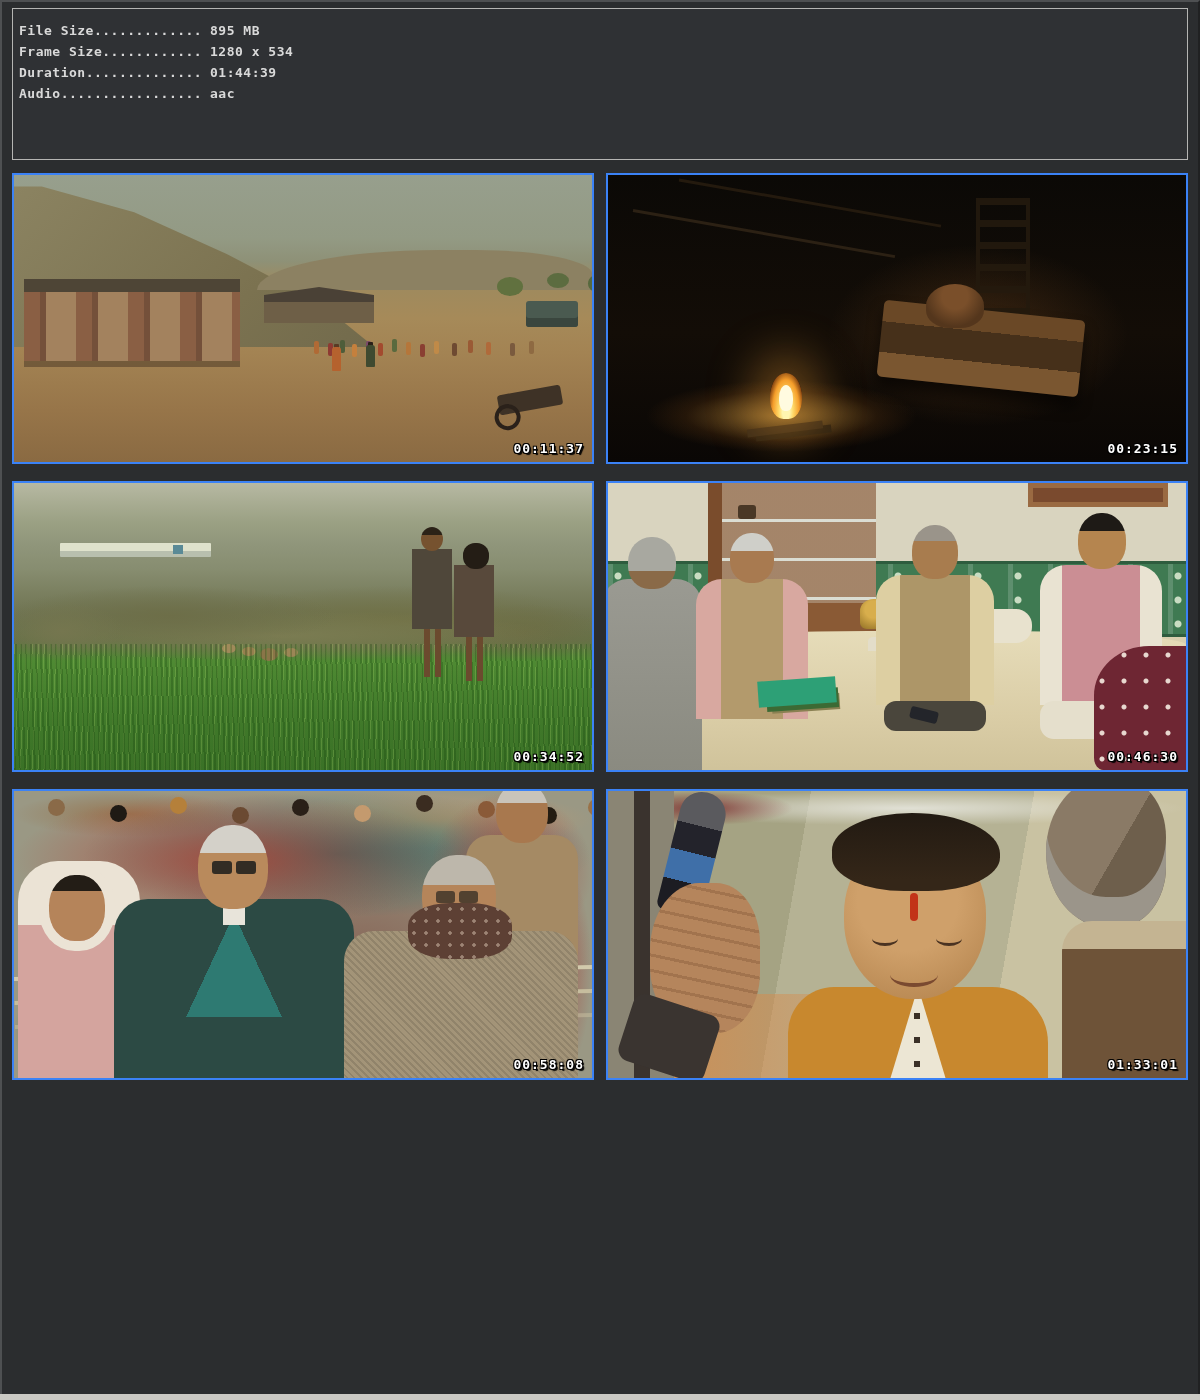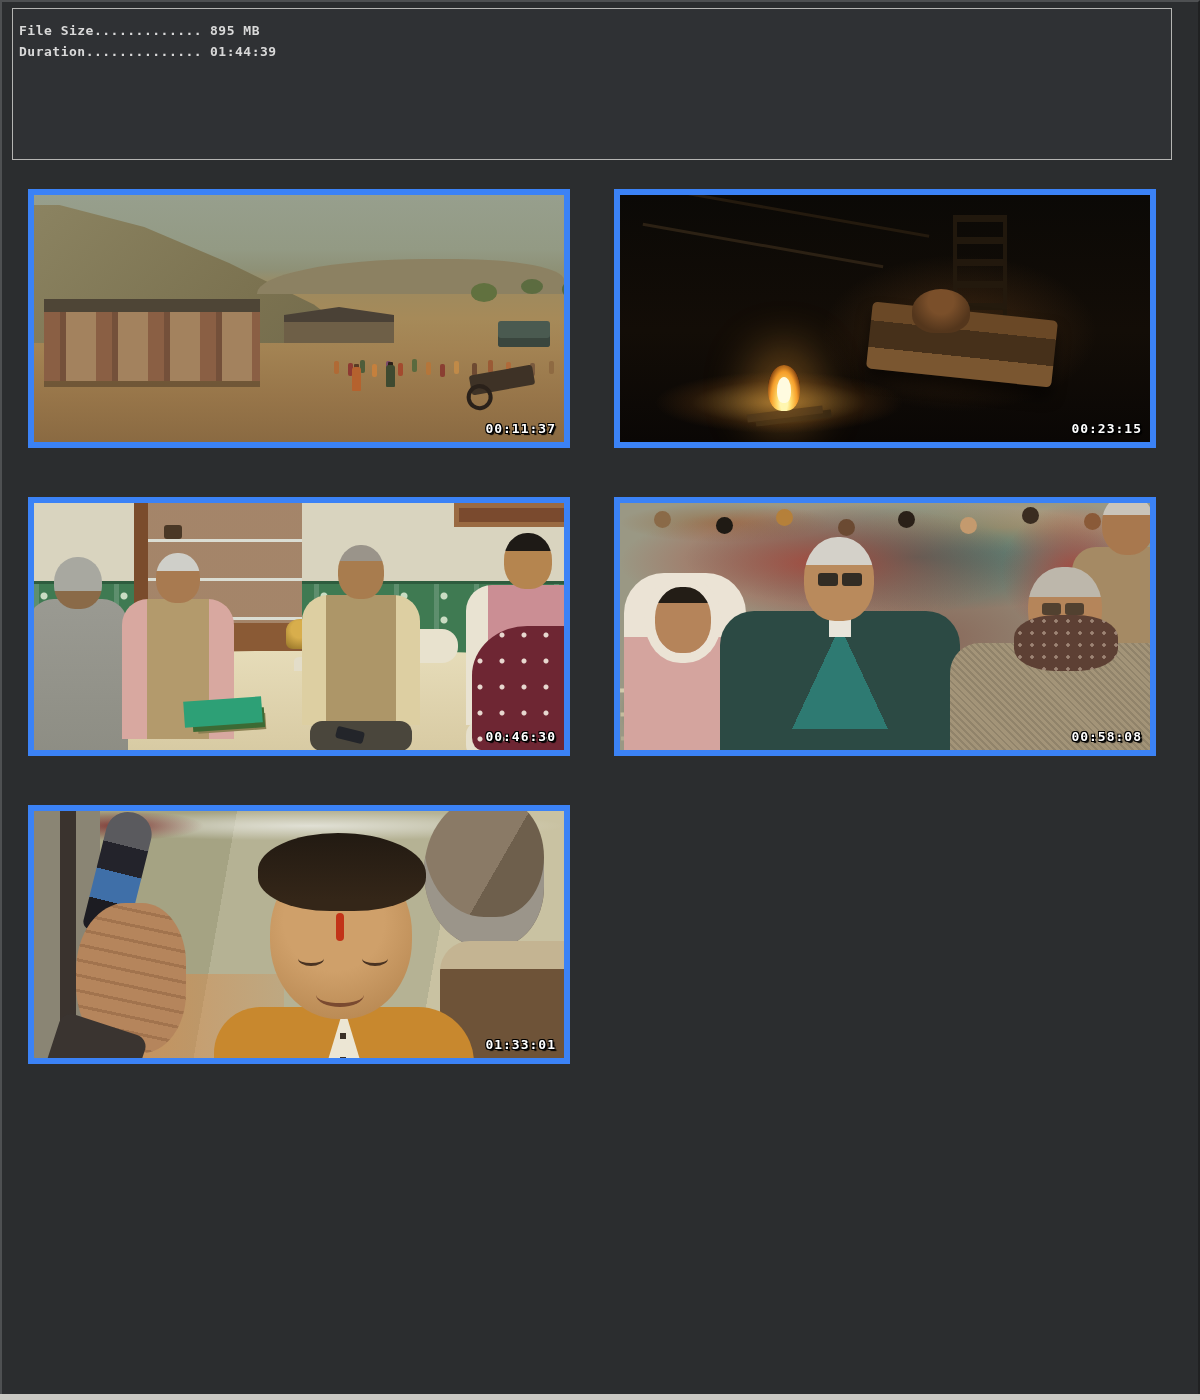--- a/index.html
+++ b/index.html
@@ -9,21 +9,21 @@
     font-family:"DejaVu Sans Mono","Liberation Mono",monospace;
   }
   
   .panel{
     box-sizing:border-box;
     width:1200px;height:1394px;
     background:#2b2d2f;
     border-top:2px solid #4e5052;
     border-left:2px solid #4e5052;
     border-right:2px solid #202122;
-    padding:6px 26px 0 10px;
+    padding:6px 10px 0 10px;
   }
   
   .info-box{
     box-sizing:border-box;
     border:1px solid #b5b5b3;
     background:#2f3134;
     height:152px;
     padding:11px 0 0 6px;
     margin-bottom:13px;
   }
@@ -33,22 +33,22 @@
   }
   .info-row .value{padding-left:1ch;}
   
   .grid{
     display:grid;
     grid-template-columns:1fr 1fr;
     grid-auto-rows:291px;
     column-gap:12px;row-gap:17px;
   }
   figure.shot{
-    margin:16px;position:relative;overflow:hidden;
-    border:6px solid #3b82f6;
+    margin:0;position:relative;overflow:hidden;
+    border:2px solid #3b82f6;
     background:#000;
   }
   .scene{position:absolute;inset:0;overflow:hidden;}
   .scene *{position:absolute;}
   .ts{
     position:absolute;right:8px;bottom:6px;
     font-size:13px;font-weight:bold;letter-spacing:1px;
     color:#ffffff;
     text-shadow:1px 1px 0 #000,-1px -1px 0 #000,1px -1px 0 #000,-1px 1px 0 #000,2px 2px 1px #000;
   }
@@ -330,21 +330,23 @@
   .s8-man2::after{content:"";position:absolute;left:26px;top:130px;width:130px;height:170px;border-radius:30px 0 0 0;
     background:linear-gradient(180deg,#c4b492 0 28px,#6e5338 28px);}
 </style>
 </head>
 <body>
 
 <div class="panel">
 
   <div class="info-box">
     <div class="info-row"><span>File Size</span><span class="dots">.............</span><span class="value">895 MB</span></div>
+    <div class="info-row"><span>Frame Size</span><span class="dots">............</span><span class="value">1280 x 534</span></div>
     <div class="info-row"><span>Duration</span><span class="dots">..............</span><span class="value">01:44:39</span></div>
+    <div class="info-row"><span>Audio</span><span class="dots">.................</span><span class="value">aac</span></div>
   </div>
 
   <div class="grid">
 
     <figure class="shot">
       <div class="scene s1">
         <div class="s1-hill"></div>
         <div class="s1-ridge"></div>
         <div class="s1-trees"></div>
         <div class="s1-building"></div>
@@ -363,20 +365,31 @@
         <div class="s2-beam"></div>
         <div class="s2-ladder"></div>
         <div class="s2-cot"></div>
         <div class="s2-person"></div>
         <div class="s2-logs"></div>
         <div class="s2-fire"></div>
       </div>
       <figcaption class="ts">00:23:15</figcaption>
     </figure>
 
+    <figure class="shot">
+      <div class="scene s3">
+        <div class="s3-building"></div>
+        <div class="s3-brush"></div>
+        <div class="s3-rocks"></div>
+        <div class="s3-grass"></div>
+        <div class="kid s3-kid1"></div>
+        <div class="kid s3-kid2"></div>
+      </div>
+      <figcaption class="ts">00:34:52</figcaption>
+    </figure>
 
     <figure class="shot">
       <div class="scene s4">
         <div class="s4-tiles"></div>
         <div class="s4-frame"></div>
         <div class="s4-cabinet"></div>
         <div class="s4-items"></div>
         <div class="s4-mattress"></div>
         <div class="s4-gramo"></div>
         <div class="s4-pillow"></div>

